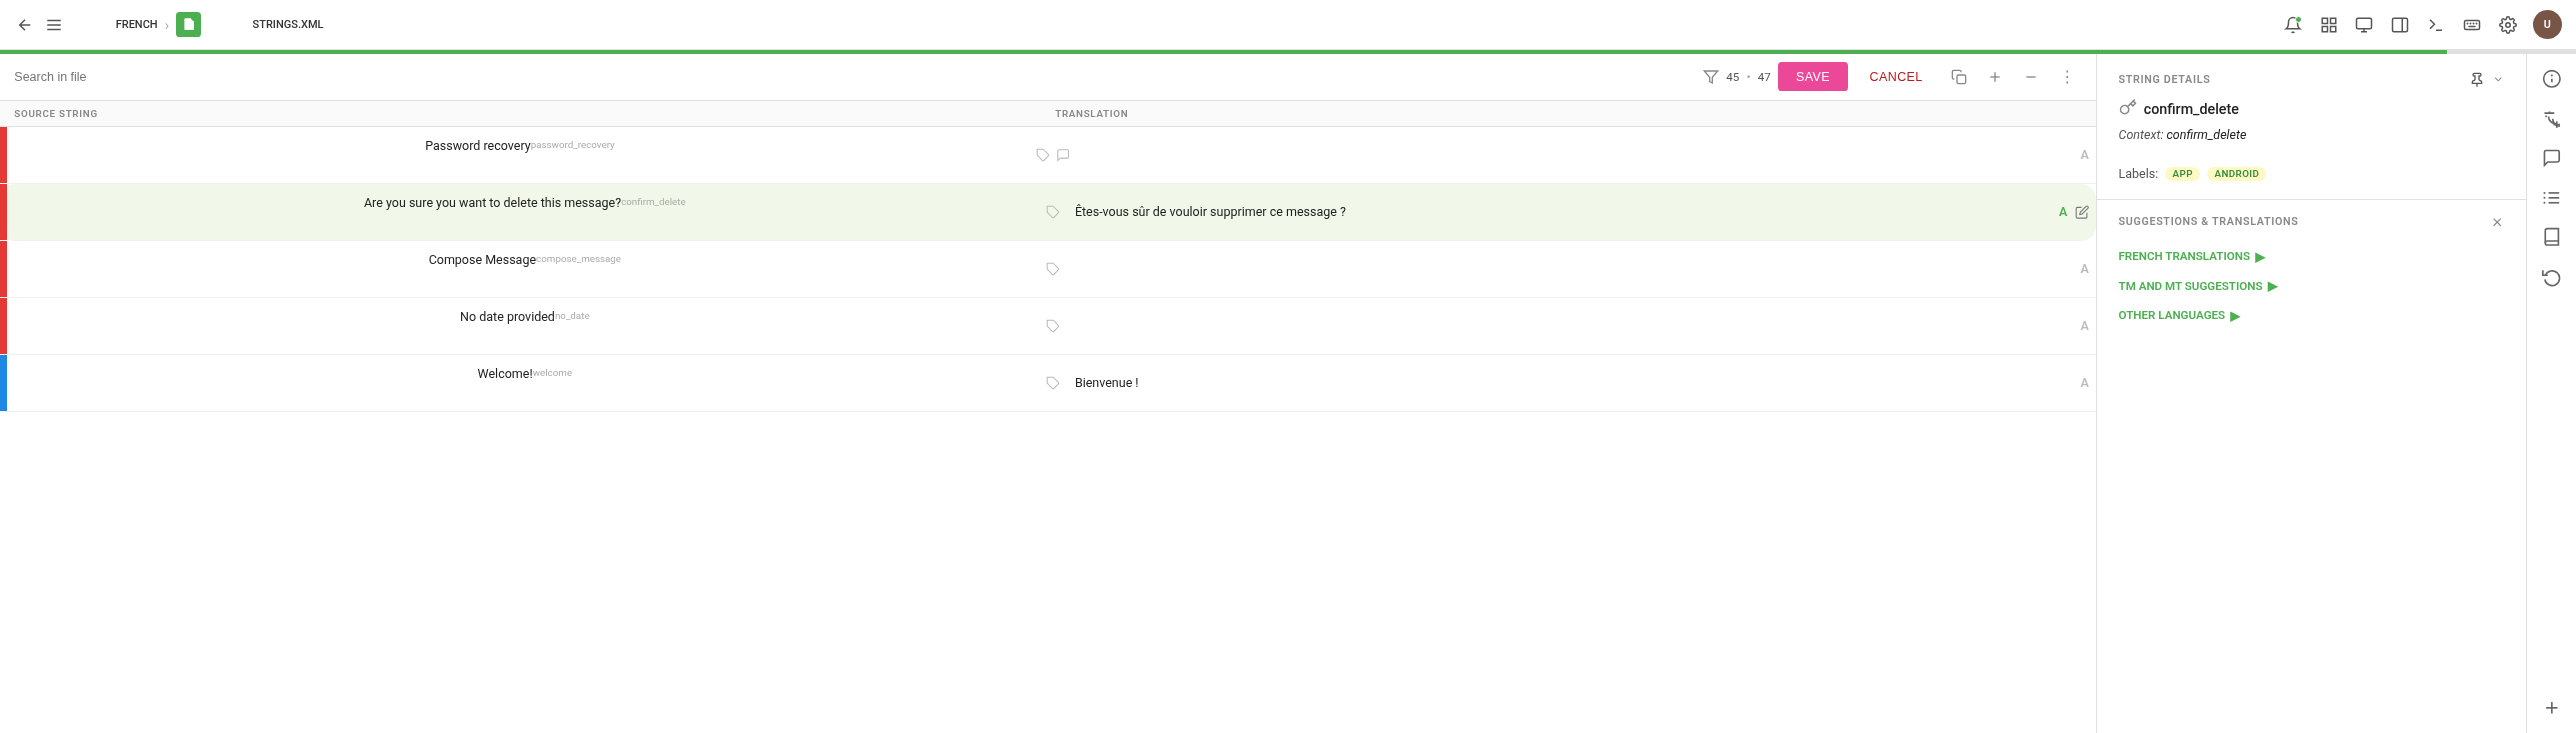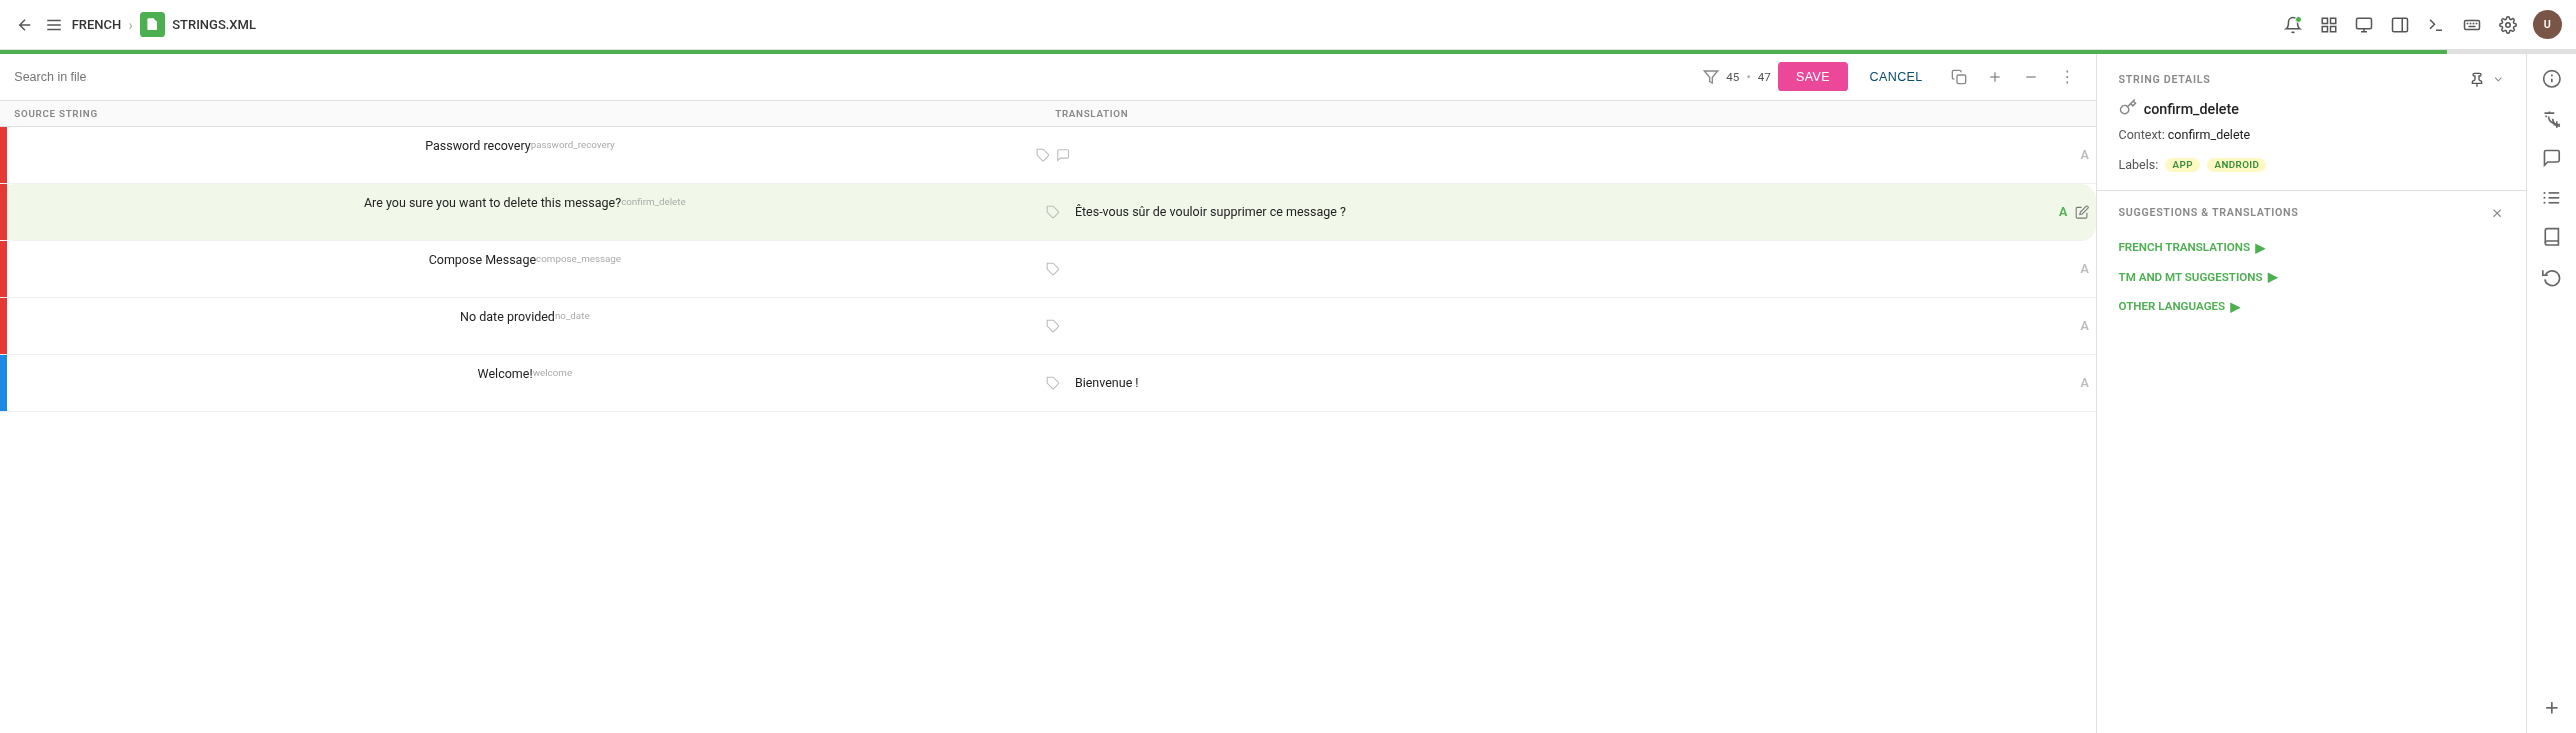--- a/index.html
+++ b/index.html
@@ -28,21 +28,21 @@
     }
     .nav-icon {
       width: 21.5px; height: 21.5px;
       display: flex; align-items: center; justify-content: center;
       cursor: pointer; color: #555;
     }
     .breadcrumb {
       display: flex; align-items: center; gap: 7.2px;
     }
     .breadcrumb-item {
-      font-size: 13px; font-weight: 500; color: #333;
+      font-size: 11px; font-weight: 500; color: #333; margin-left: 44px;
     }
     .breadcrumb-sep {
       color: #aaa; font-size: 14.3px;
     }
     .file-icon {
       width: 25px; height: 25px;
       background: #4caf50;
       border-radius: 3.6px;
       display: flex; align-items: center; justify-content: center;
       color: #fff; font-size: 9px; font-weight: bold;
@@ -109,21 +109,21 @@
       border: none;
       padding: 7.2px 18px;
       border-radius: 3.6px;
       font-size: 12.5px;
       font-weight: 500;
       cursor: pointer;
       letter-spacing: 0.4px;
     }
     .btn-cancel {
       background: transparent;
-      color: #0c4a6e;
+      color: #b91c1c;
       border: none;
       padding: 7.2px 14.3px;
       font-size: 12.5px;
       font-weight: 500;
       cursor: pointer;
       letter-spacing: 0.4px;
     }
     .toolbar-icon-btn {
       width: 29px; height: 29px;
       display: flex; align-items: center; justify-content: center;
@@ -225,21 +225,21 @@
       letter-spacing: 0.7px;
     }
     .key-row {
       display: flex;
       align-items: center;
       gap: 7.2px;
       margin-bottom: 7.2px;
     }
     .key-icon { font-size: 16px; color: #888; }
     .key-name { font-size: 14.3px; color: #222; font-weight: 500; }
-    .context-row { font-size: 12.5px; color: #555; margin-bottom: 15px; }
+    .context-row { font-size: 12.5px; color: #555; margin-bottom: 24px; font-style: italic; }
     .context-val { color: #222; }
     .labels-row { display: flex; align-items: center; gap: 7.2px; }
     .label-badge {
       background: #fef9c3;
       color: #388e3c;
       font-size: 9.8px;
       font-weight: 600;
       padding: 1.8px 7.2px;
       border-radius: 10.7px;
       letter-spacing: 0.4px;

